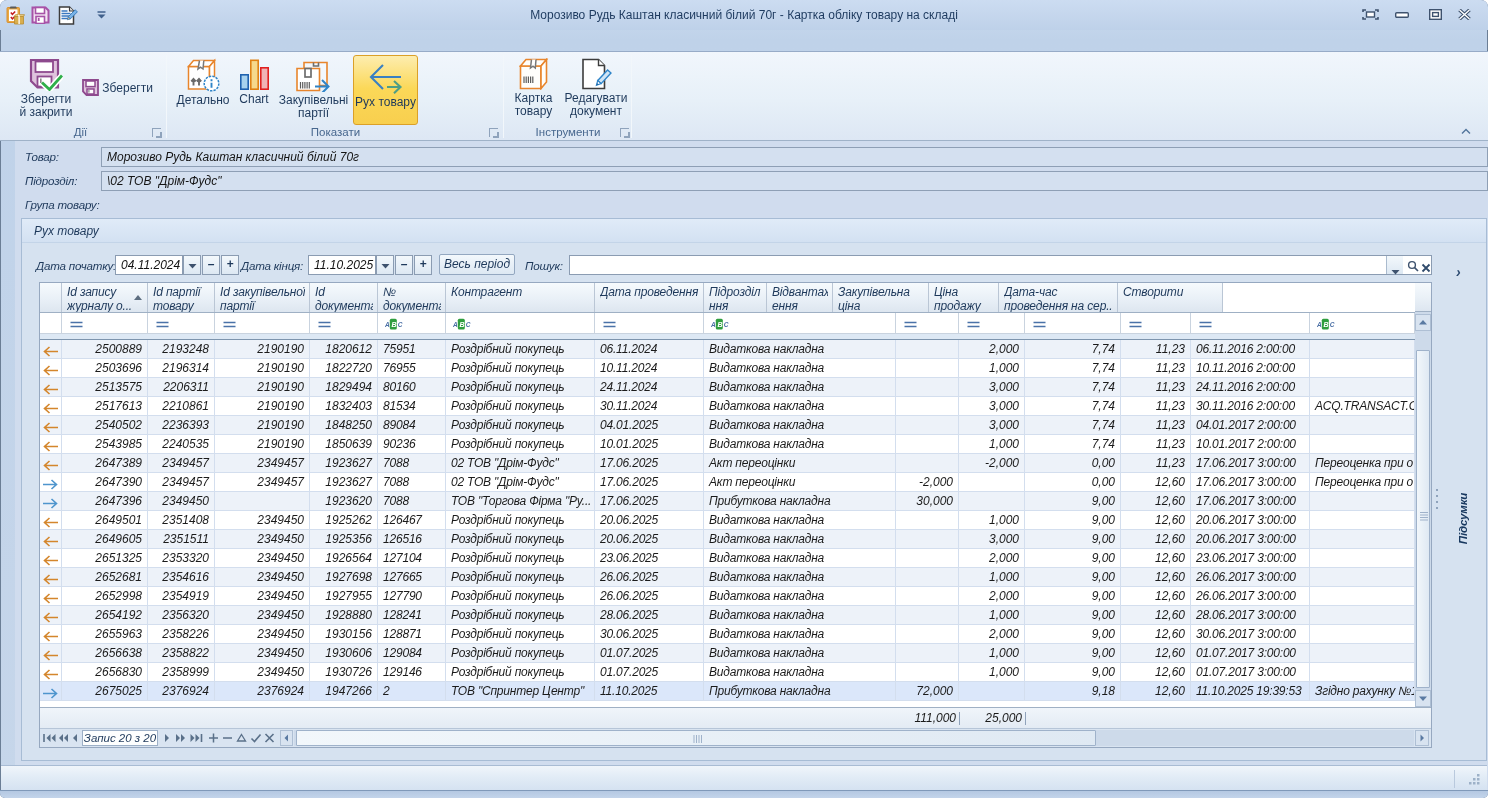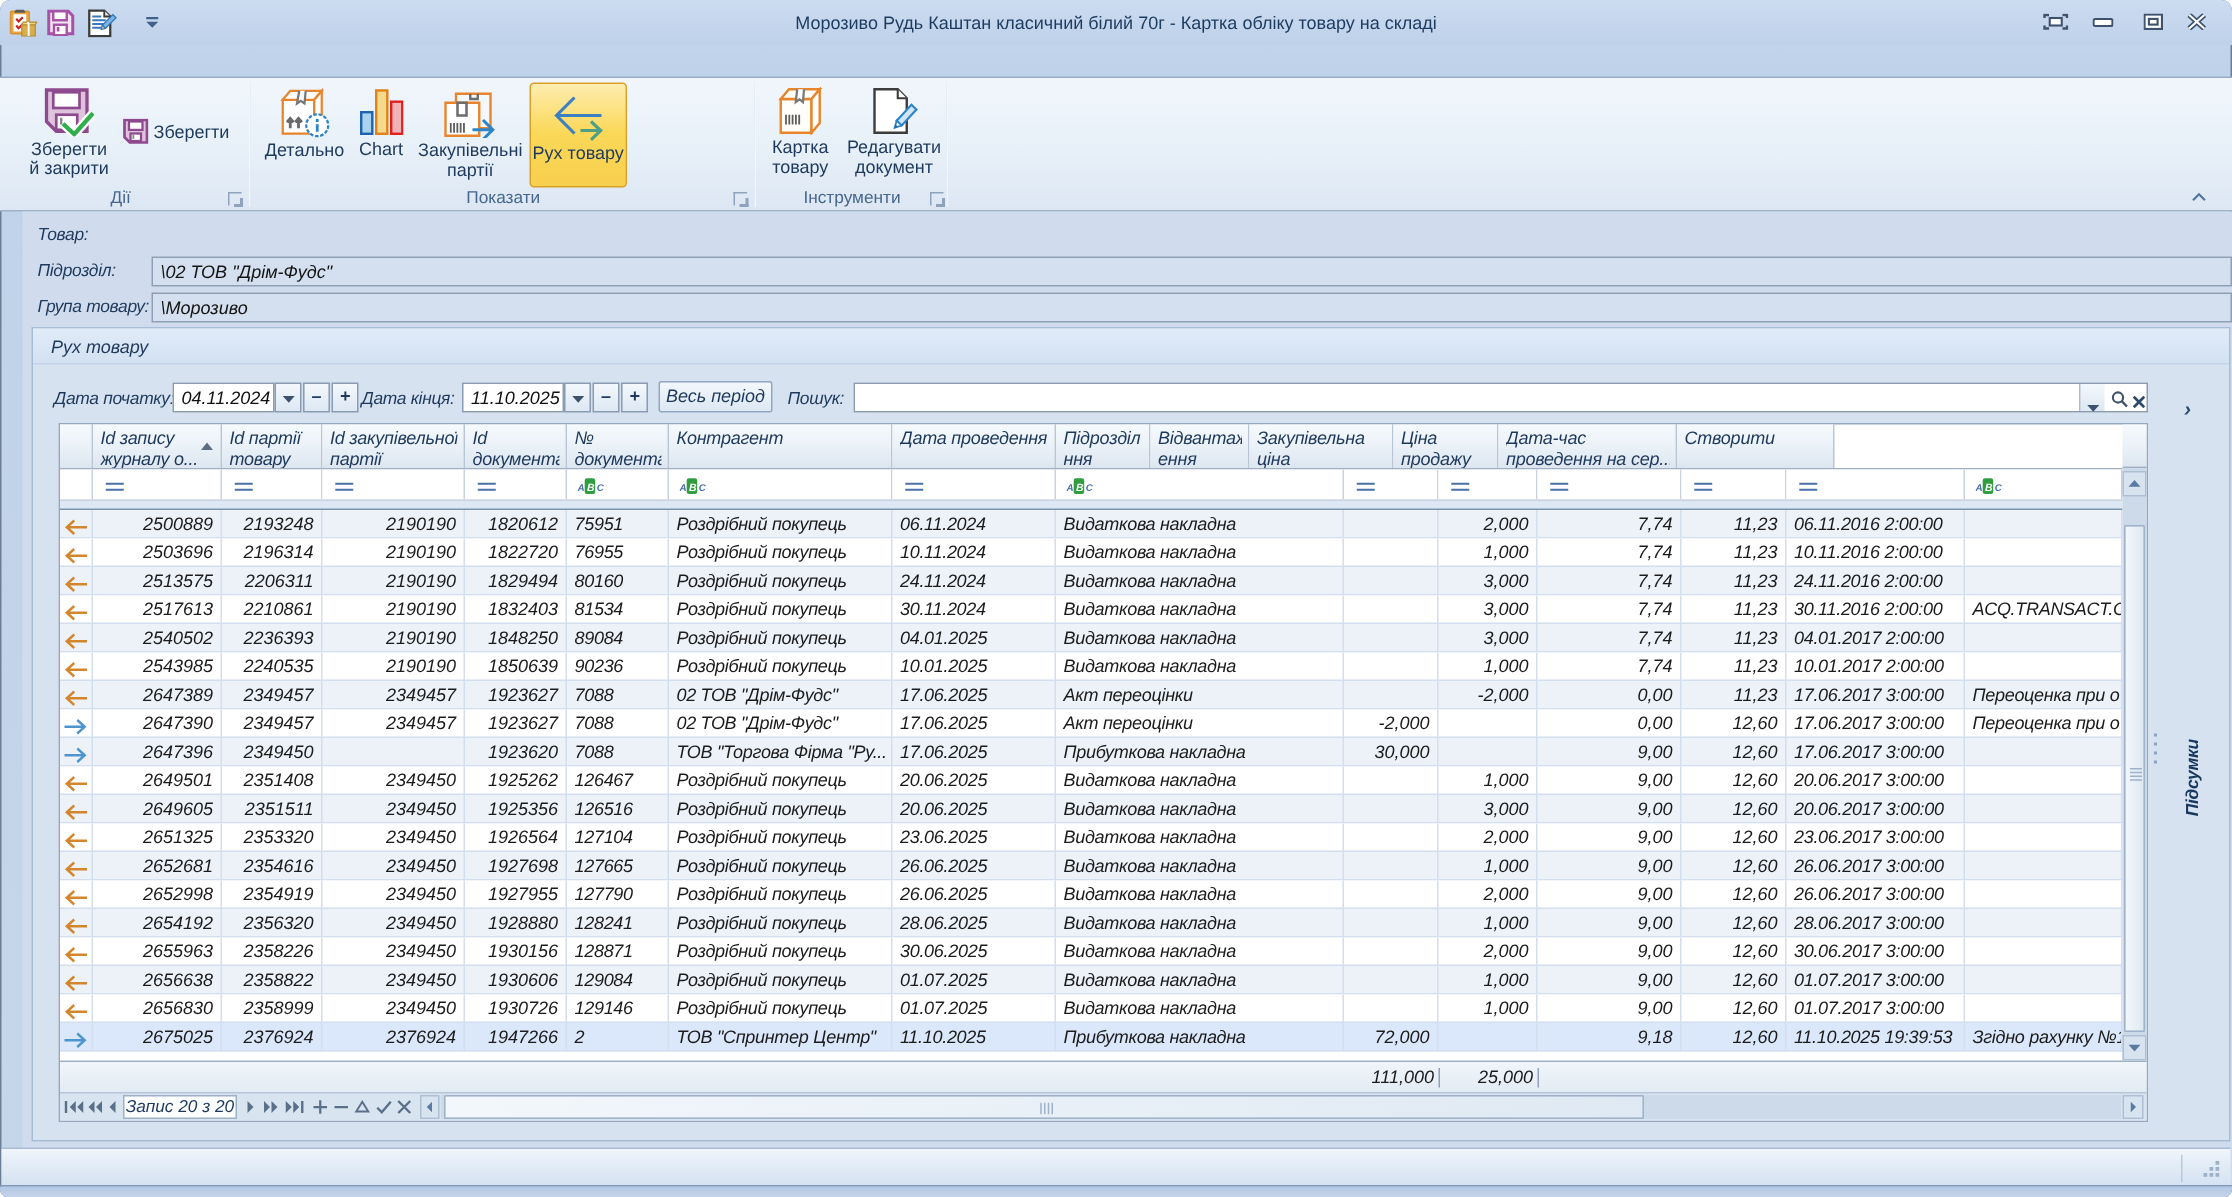--- a/index.html
+++ b/index.html
@@ -201,24 +201,24 @@
  <div class="glabel" style="left:505px;width:126px">Інструменти</div>
  <div class="launcher" style="left:620px"></div>
 
  <svg id="ribchev" width="12" height="10" viewBox="0 0 12 10">
         <path d="M2 6.5 L6 2.5 L10 6.5" fill="none" stroke="#52749c" stroke-width="1.4"></path>
       </svg>
 </div>
 
 <div id="client">
  <div class="flabel" style="top:6px">Товар:</div>
+ <div class="ffield" style="top:6px">Морозиво Рудь Каштан класичний білий 70г</div>
  <div class="flabel" style="top:30px">Підрозділ:</div>
  <div class="ffield" style="top:30px">\02 ТОВ "Дрім-Фудс"</div>
  <div class="flabel" style="top:54px">Група товару:</div>
- <div class="ffield" style="top:54px">\Морозиво</div>
 
 <div id="group">
  <div id="ghead">Рух товару</div>
  <div class="tlabel" style="left:14px;top:37px">Дата початку:</div>
  <div class="tbox" style="left:93px;top:36px;width:68px">04.11.2024</div>
  <div class="tbtn" style="left:161px;top:36px;width:18px;padding-top:7px">
           <svg width="9" height="6" viewBox="0 0 9 6">
             <path d="M0.5 1 L4.5 5.5 L8.5 1 z" fill="#3e526e"></path>
           </svg>
         </div>

